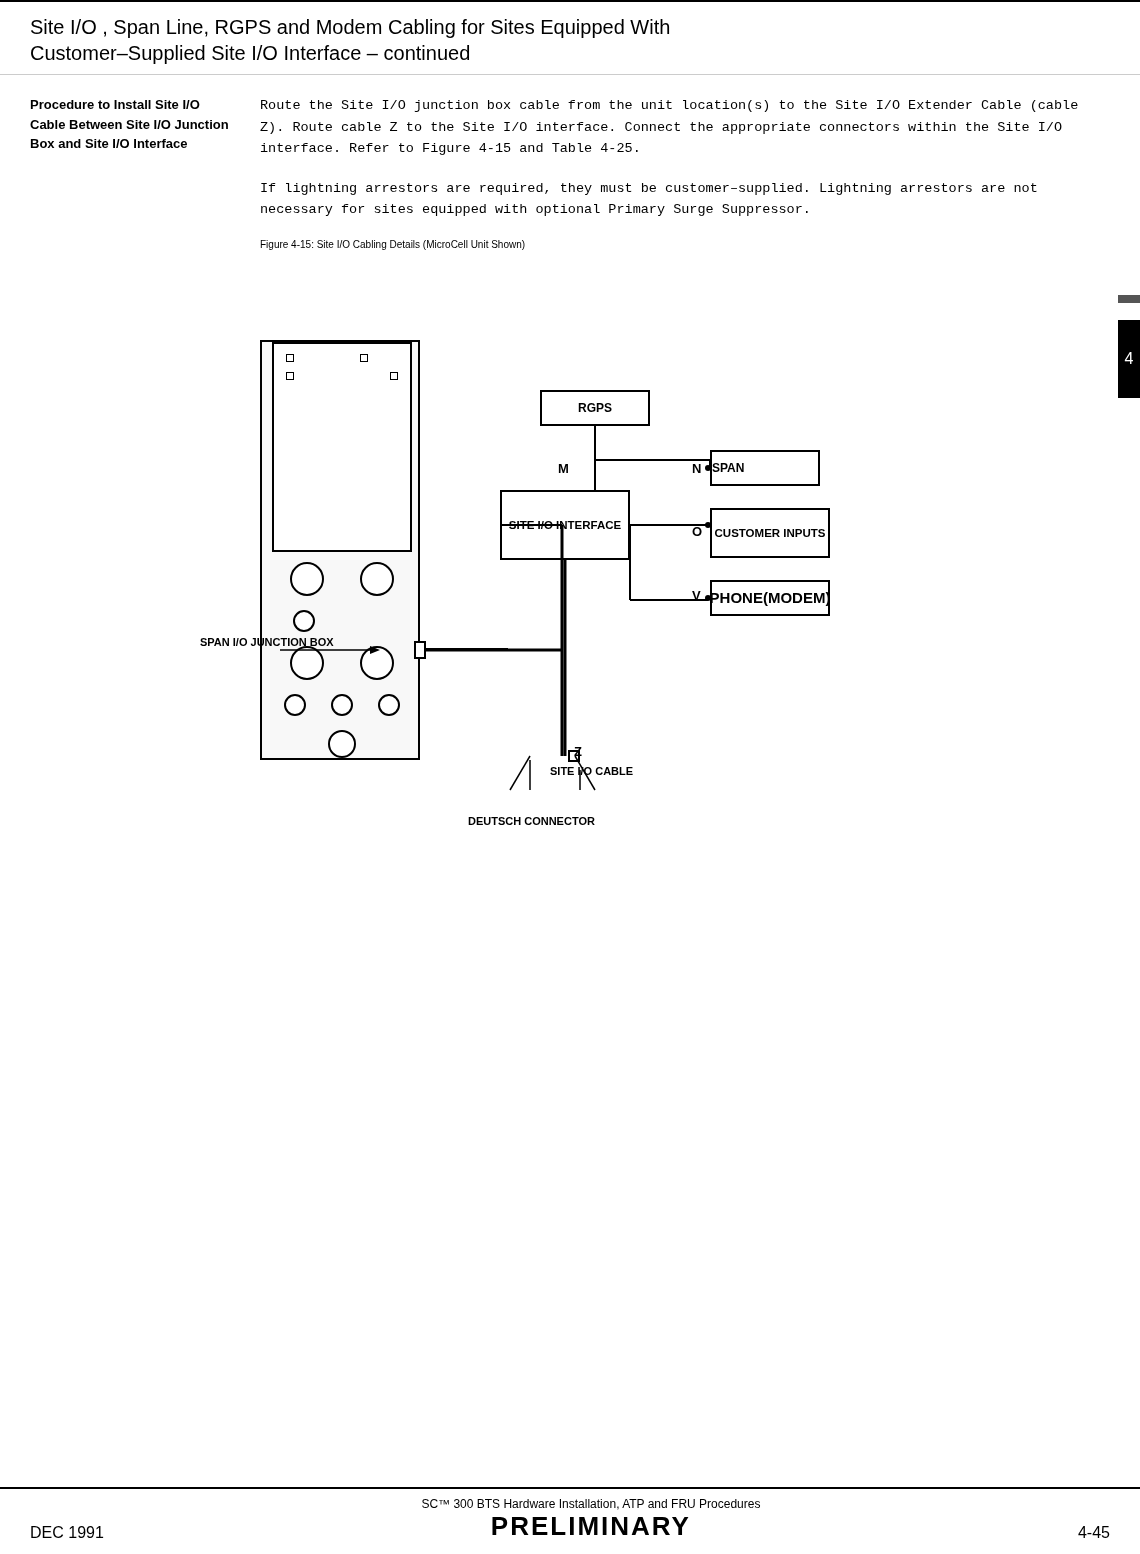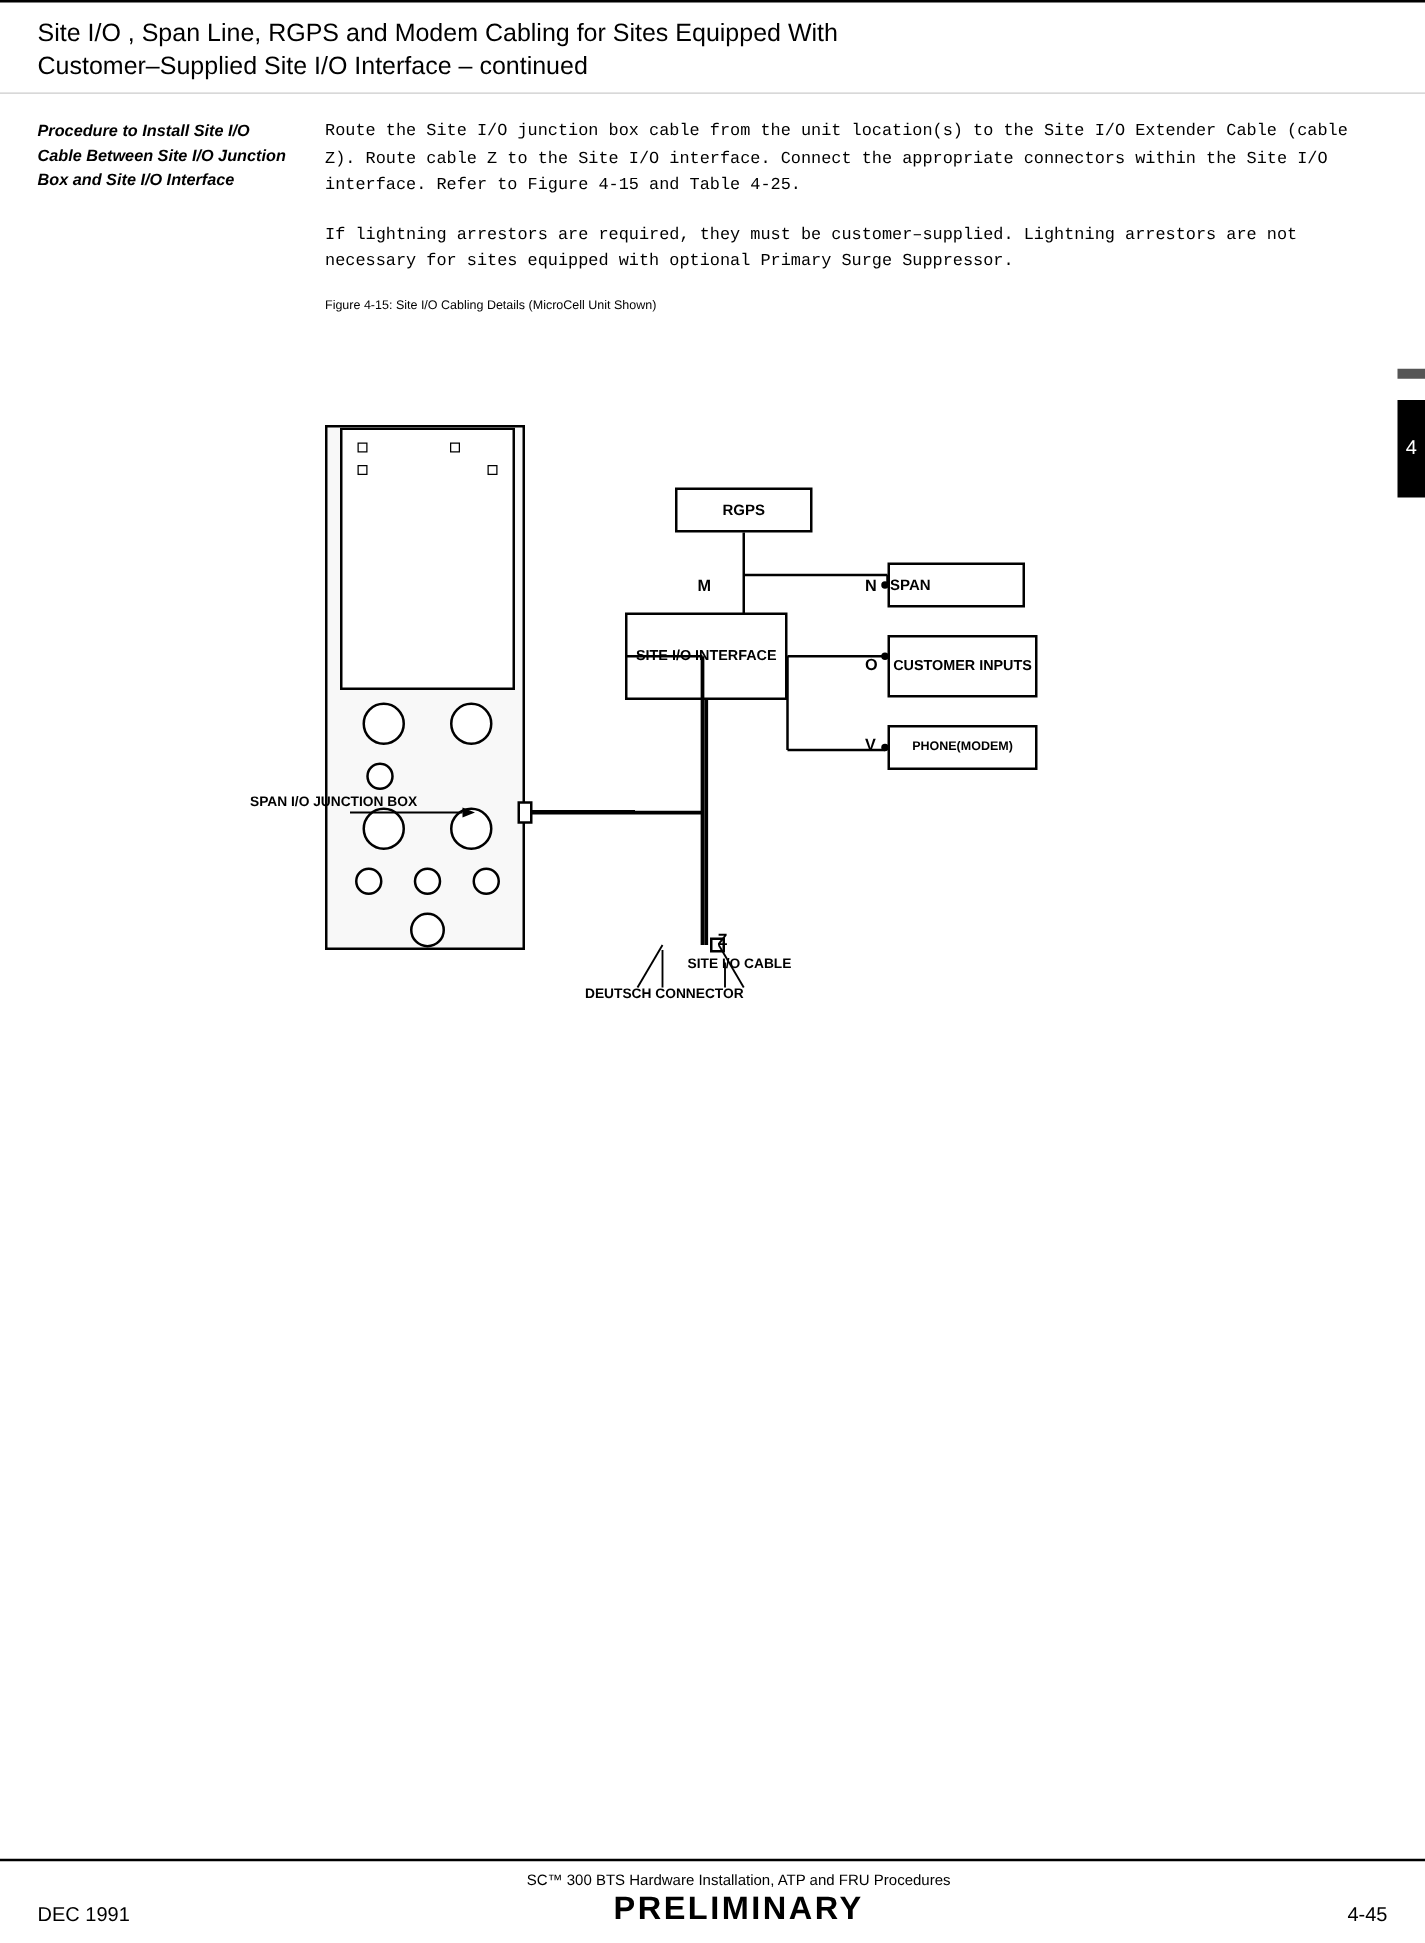--- a/index.html
+++ b/index.html
@@ -28,21 +28,20 @@
       font-weight: normal;
     }
     .content-area {
       display: flex;
       padding: 20px 30px 0 30px;
     }
     .left-sidebar {
       width: 220px;
       flex-shrink: 0;
       padding-right: 20px;
-      font-style: italic;
     }
     .left-sidebar .proc-title {
       font-size: 13px;
       font-weight: bold;
       line-height: 1.5;
     }
     .main-content {
       flex: 1;
       padding-left: 10px;
     }
@@ -186,21 +185,21 @@
       position: absolute;
       left: 510px;
       top: 320px;
       width: 120px;
       height: 36px;
       border: 2px solid #000;
       background: #fff;
       display: flex;
       align-items: center;
       justify-content: center;
-      font-size: 10px;
+      font-size: 15px;
       font-weight: bold;
     }
     
     .diagram-svg {
       position: absolute;
       left: 0;
       top: 0;
       width: 860px;
       height: 620px;
       pointer-events: none;
@@ -212,21 +211,21 @@
       font-weight: bold;
       line-height: 1.3;
     }
     .site-io-junction-label {
       left: 0px;
       top: 375px;
       text-align: left;
     }
     .deutsch-label {
       left: 268px;
-      top: 528px;
+      top: 554px;
       text-align: left;
     }
     .site-io-cable-label {
       left: 350px;
       top: 504px;
       text-align: center;
     }
     
     .connector-line {
       position: absolute;

